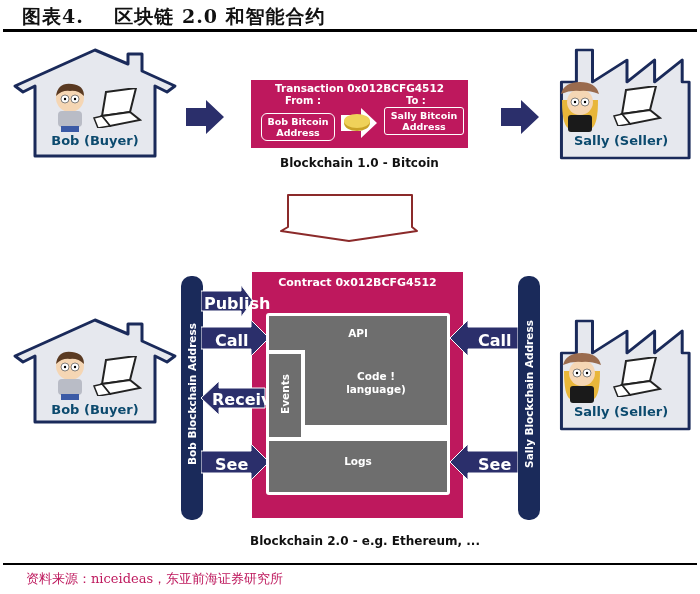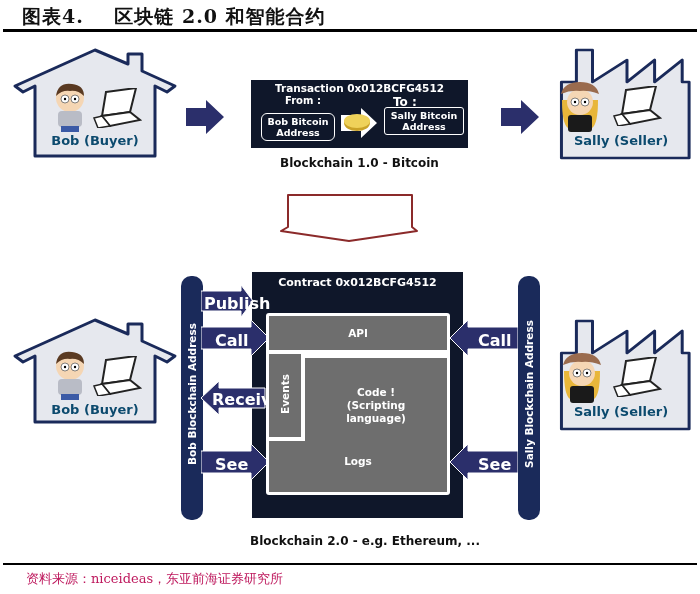--- a/index.html
+++ b/index.html
@@ -3,32 +3,32 @@
 <meta charset="utf-8">
 <style>
   html, body { margin:0; padding:0; background:#ffffff; }
   body { width:700px; height:594px; position:relative; overflow:hidden; font-family:"DejaVu Sans", sans-serif; }
   .abs { position:absolute; }
   .fig-title { left:22px; top:4px; font-family:"DejaVu Serif", serif; font-weight:bold; font-size:19px; color:#111; letter-spacing:1px; white-space:pre; }
   .rule-top { left:3px; top:29px; width:694px; height:3px; background:#000; }
   .rule-bottom { left:3px; top:563px; width:694px; height:2px; background:#000; }
   .source { left:26px; top:570px; font-family:"DejaVu Serif", serif; font-size:13px; color:#be185d; }
 
-  .navy { background:#0f172a; }
+  .navy { background:#be185d; }
   .white-txt { color:#fff; font-weight:bold; }
   .caption { font-weight:bold; font-size:12px; color:#111; text-align:center; }
 
   
   .bld-label { font-weight:bold; color:#0c4a6e; font-size:13px; text-align:center; }
 
   
   .tx-box { left:251px; top:80px; width:217px; height:68px; }
   .tx-title { left:0; top:2px; width:100%; text-align:center; font-size:10.5px; }
   .tx-from { left:34px; top:15px; font-size:10px; }
-  .tx-to { left:142px; top:15px; font-size:12px; }
+  .tx-to { left:155px; top:15px; font-size:10px; }
   .addr { border:1.5px solid #fff; border-radius:3px; font-size:9.5px; text-align:center; line-height:11px; padding:2px 0; }
 
   .contract { left:252px; top:272px; width:211px; height:246px; }
   .contract-title { left:0; top:4px; width:100%; text-align:center; font-size:11px; }
   .inner { left:266px; top:313px; width:184px; height:182px; background:#fff; border-radius:3px; }
   .grey { background:#6e6e6e; color:#fff; font-weight:bold; font-size:10.5px; text-align:center; }
 
   .vbar { width:22px; height:244px; border-radius:10px; background:#1a2a5a; }
   .vbar-text { transform:rotate(-90deg); transform-origin:center; white-space:nowrap; color:#fff; font-weight:bold; font-size:10.5px; position:absolute; }
 
@@ -189,23 +189,22 @@
       <path d="M0 7 H50 V0 L68 18 L50 36 V29 H0 Z" fill="#2b2f6b" stroke="#fff" stroke-width="1"></path>
     </svg>
   <span class="arr-label" style="left:14px;top:11px;">See</span>
 </div>
 
 <div class="abs inner">
   <div class="abs grey" style="left:3px;top:3px;width:178px;height:34px;line-height:34px;">API</div>
   <div class="abs grey" style="left:3px;top:41px;width:32px;height:83px;">
     <div style="position:absolute;left:-26px;top:34px;width:84px;transform:rotate(-90deg);">Events</div>
   </div>
-  <div class="abs grey" style="left:39px;top:45px;width:142px;height:83px;line-height:13px;padding-top:28px;box-sizing:border-box;">
+  <div class="abs grey" style="left:39px;top:29px;width:142px;height:83px;line-height:13px;padding-top:28px;box-sizing:border-box;">
     <div>Code !</div>
-    <div>(Scripting</div>
     <div>language)</div>
   </div>
   <div class="abs grey" style="left:3px;top:128px;width:178px;height:51px;line-height:40px;">Logs</div>
 </div>
 
 <div class="abs" style="left:446px;top:320px;">
   <svg width="72" height="36" viewBox="0 0 72 36" class="abs" style="left:0;top:0;">
       <path d="M72 7 H22 V0 L4 18 L22 36 V29 H72 Z" fill="#2b2f6b" stroke="#fff" stroke-width="1"></path>
     </svg>
   <span class="arr-label" style="left:32px;top:11px;">Call</span>

